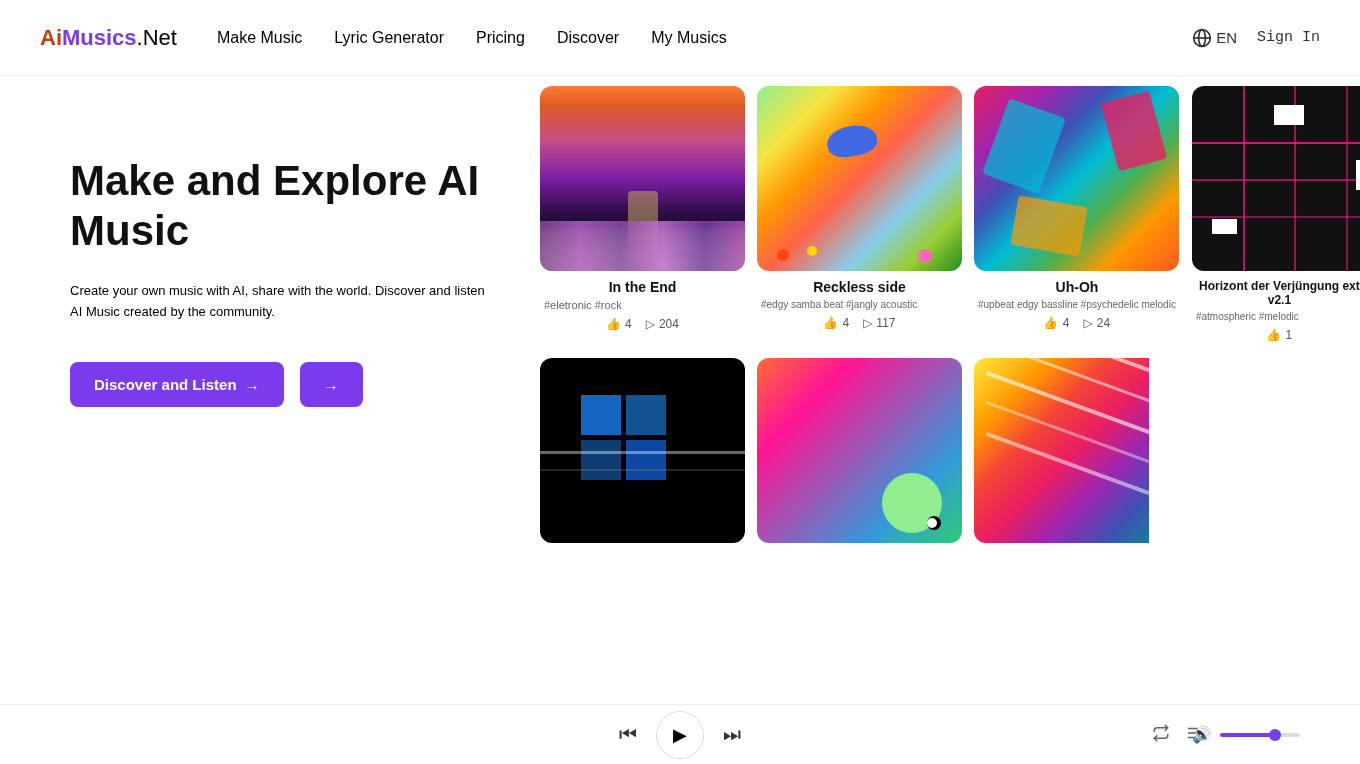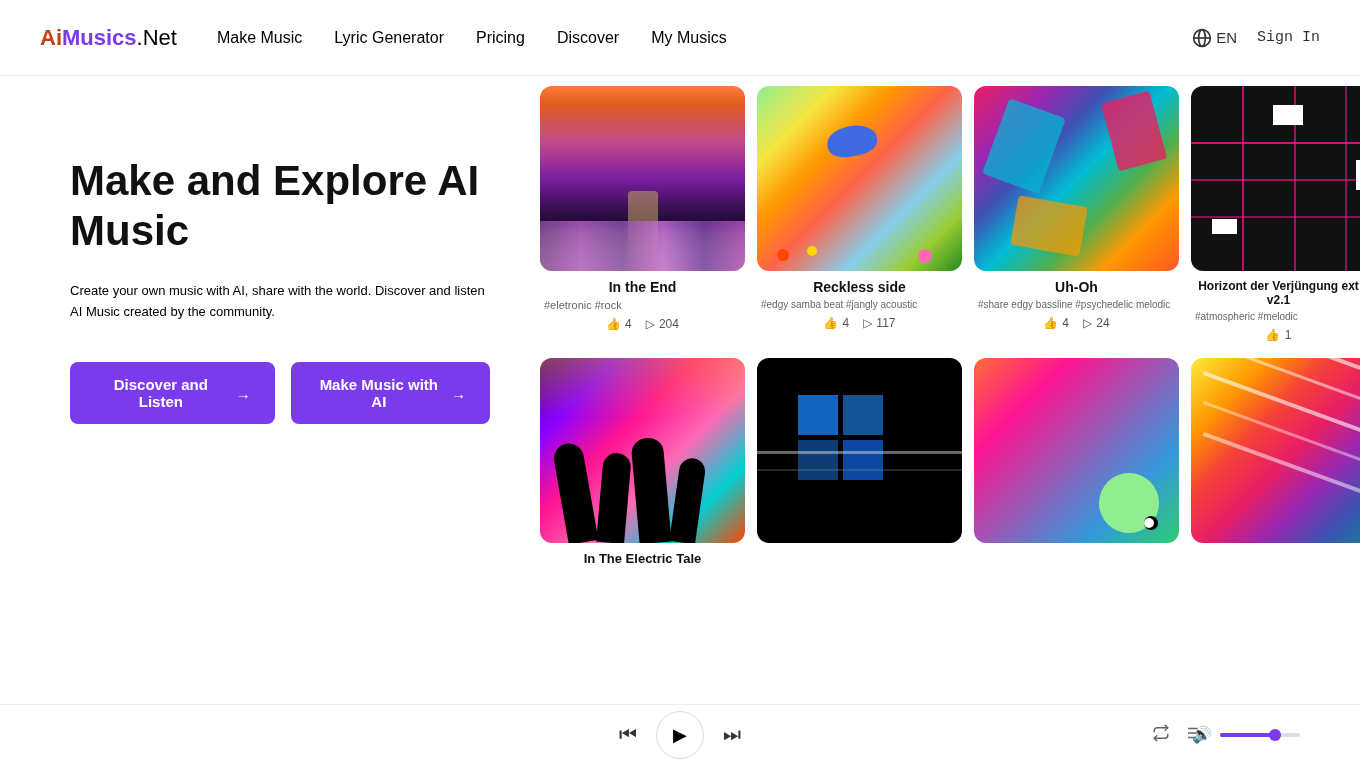--- a/index.html
+++ b/index.html
@@ -315,21 +315,20 @@
 
   <div class="hero">
     <h1>Make and Explore AI Music</h1>
     <p>Create your own music with AI, share with the world. Discover and listen AI Music created by the community.</p>
     <div class="hero-buttons">
       <button class="btn-discover">
         <span>Discover and Listen</span>
         <span>→</span>
       </button>
       <button class="btn-make">
-        <span>Make Music with AI</span>
         <span>→</span>
       </button>
     </div>
   </div>
 
   <div class="cards-area">
 
     <div class="cards-row">
 
       <div class="music-card-wrap">
@@ -382,21 +381,21 @@
 
       <div class="music-card-wrap">
         <div class="card-thumb thumb-3" style="width:205px;height:185px;border-radius:12px; background: linear-gradient(135deg, #e91e63 0%, #9c27b0 20%, #3f51b5 35%, #00bcd4 50%, #4caf50 65%, #ff9800 80%, #ff5722 100%); position:relative; overflow:hidden;">
 
           <div style="position:absolute;top:20px;left:20px;width:60px;height:80px;background:rgba(0,188,212,0.7);transform:rotate(20deg);border-radius:4px;"></div>
           <div style="position:absolute;top:10px;right:20px;width:50px;height:70px;background:rgba(233,30,99,0.8);transform:rotate(-15deg);border-radius:4px;"></div>
           <div style="position:absolute;bottom:20px;left:40px;width:70px;height:50px;background:rgba(255,152,0,0.7);transform:rotate(10deg);border-radius:4px;"></div>
         </div>
         <div class="card-info">
           <div class="card-title">Uh-Oh</div>
-          <div class="card-tags" style="font-size:10px;">#share edgy bassline #psychedelic melodic</div>
+          <div class="card-tags" style="font-size:10px;">#upbeat edgy bassline #psychedelic melodic</div>
           <div class="card-stats">
             <div class="card-stat">
               <span>👍</span>
               <span>4</span>
             </div>
             <div class="card-stat">
               <span>▷</span>
               <span>24</span>
             </div>
           </div>
@@ -430,34 +429,20 @@
               <span>1</span>
             </div>
           </div>
         </div>
       </div>
 
     </div>
 
     <div class="cards-row">
 
-      <div class="music-card-wrap">
-        <div class="card-thumb" style="width:205px;height:185px;border-radius:12px; background: linear-gradient(135deg, #4a0080 0%, #8b00ff 20%, #ff1493 40%, #ff69b4 60%, #00ced1 80%, #ff4500 100%); position:relative; overflow:hidden;">
-
-          <div style="position:absolute;bottom:0;left:20px;width:30px;height:100px;background:#000;border-radius:15px 15px 0 0;transform:rotate(-10deg);"></div>
-          <div style="position:absolute;bottom:0;left:60px;width:28px;height:90px;background:#000;border-radius:15px 15px 0 0;transform:rotate(5deg);"></div>
-          <div style="position:absolute;bottom:0;left:95px;width:32px;height:105px;background:#000;border-radius:15px 15px 0 0;transform:rotate(-5deg);"></div>
-          <div style="position:absolute;bottom:0;left:135px;width:26px;height:85px;background:#000;border-radius:15px 15px 0 0;transform:rotate(8deg);"></div>
-
-          <div style="position:absolute;top:0;left:0;right:0;height:60px;background:linear-gradient(180deg,rgba(255,215,0,0.3),transparent);"></div>
-        </div>
-        <div class="card-info">
-          <div class="card-title" style="font-size:13px;">In The Electric Tale</div>
-        </div>
-      </div>
 
       <div class="music-card-wrap">
         <div class="card-thumb" style="width:205px;height:185px;border-radius:12px; background:#000; position:relative; overflow:hidden;">
 
           <div style="position:absolute;top:20%;left:20%;width:40px;height:40px;background:#1565c0;"></div>
           <div style="position:absolute;top:20%;left:calc(20% + 45px);width:40px;height:40px;background:#1976d2;opacity:0.7;"></div>
           <div style="position:absolute;top:calc(20% + 45px);left:20%;width:40px;height:40px;background:#1565c0;opacity:0.6;"></div>
           <div style="position:absolute;top:calc(20% + 45px);left:calc(20% + 45px);width:40px;height:40px;background:#0d47a1;"></div>
 
           <div style="position:absolute;top:50%;left:0;right:0;height:3px;background:#fff;opacity:0.4;"></div>

